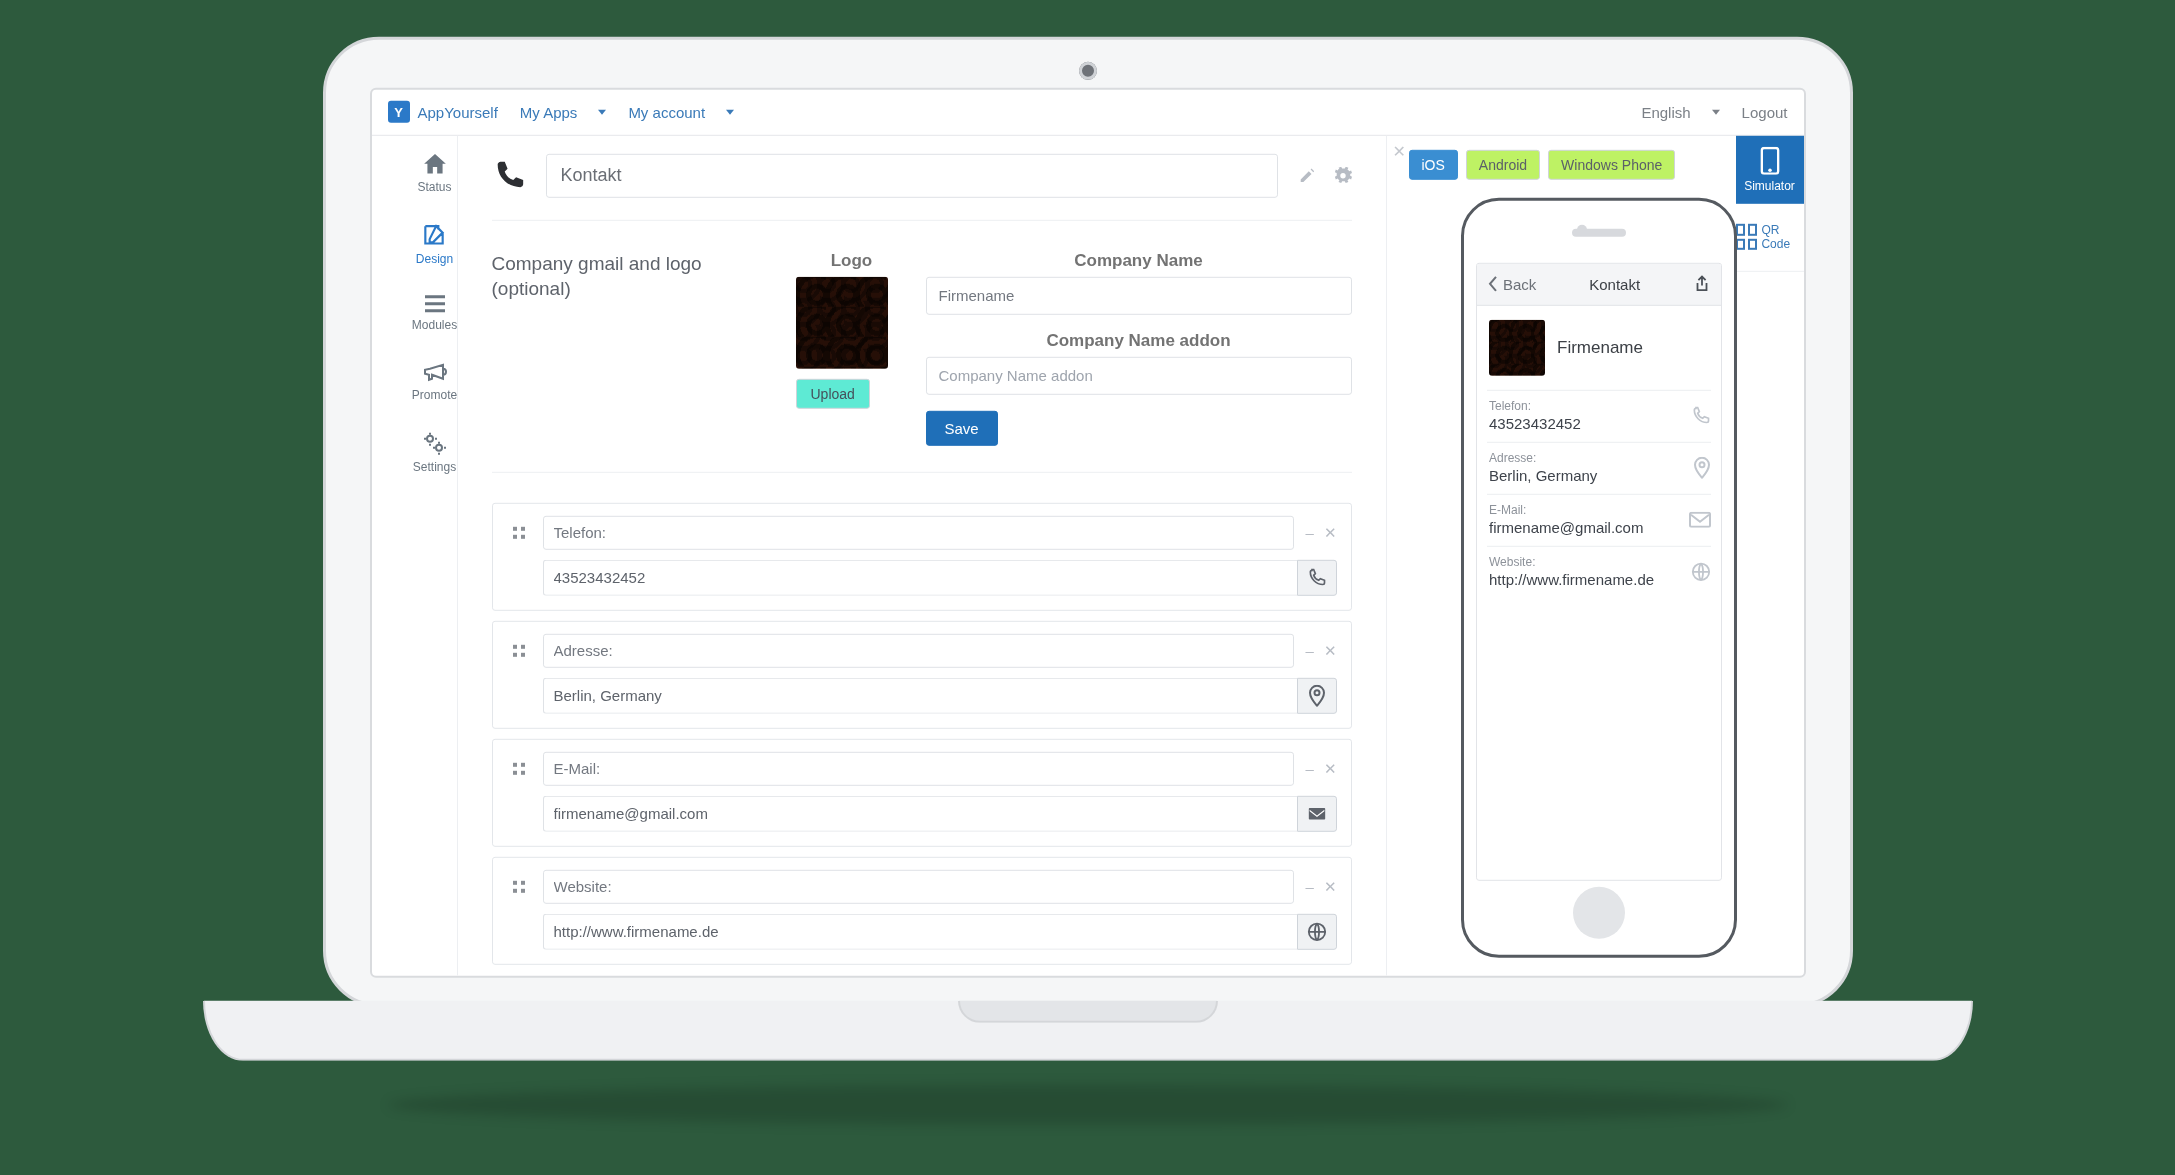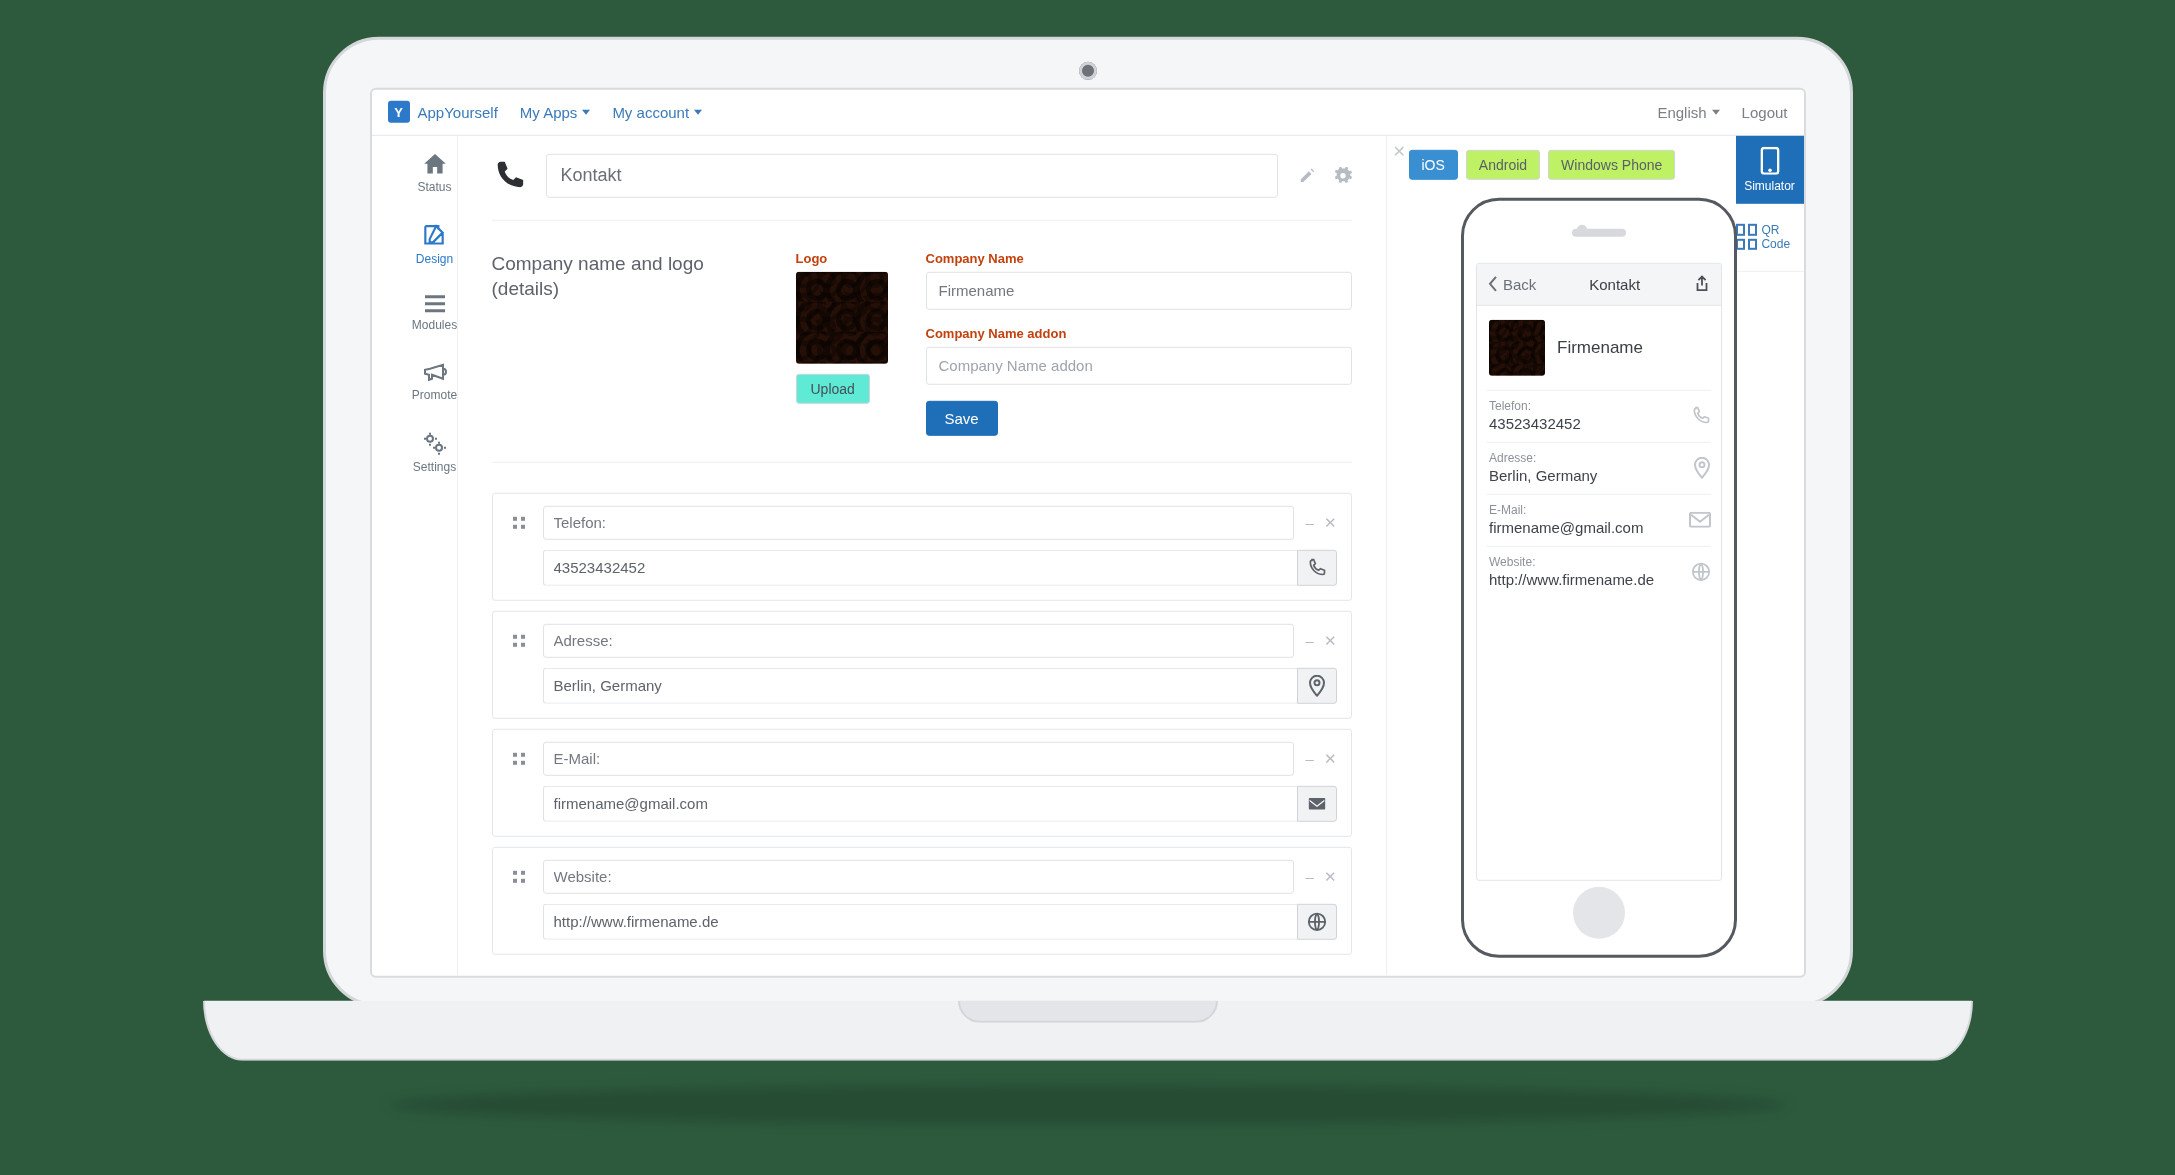--- a/index.html
+++ b/index.html
@@ -35,21 +35,21 @@
   }
   .shadow {
     position:absolute; left:50%; transform:translateX(-50%); bottom:-28px;
     width: 1400px; height: 40px; border-radius:50%; background: rgba(0,0,0,0.15); filter: blur(6px);
   }
 
   
   .navbar { height: 46px; border-bottom:1px solid #e5e7ea; display:flex; align-items:center; padding: 0 16px; gap: 22px; }
   .brand { display:flex; align-items:center; gap:8px; color:#3a7ab8; font-weight:500; }
   .brand-tile { width:22px; height:22px; background:#2b79c8; border-radius:3px; display:flex; align-items:center; justify-content:center; color:#fff; font-size:13px; font-weight:700;}
-  .nav-link { color:#3a7ab8; font-size:15px; display:flex; align-items:center; gap:5px; }
+  .nav-link { color:#3a7ab8; font-size:15px; display:flex; align-items:center; gap:21px; }
   .nav-link.muted { color:#7b8087; }
   .caret { width:0; height:0; border-left:4px solid transparent; border-right:4px solid transparent; border-top:5px solid currentColor; display:inline-block;}
   .nav-right { margin-left:auto; display:flex; align-items:center; gap:22px;}
 
   
   .body { display:flex; height: calc(100% - 46px);}
   .sidebar { width: 86px; border-right:1px solid #edeff2; display:flex; flex-direction:column; align-items:center; padding-top:16px; gap:28px;padding-left:41px;}
   .side-item { display:flex; flex-direction:column; align-items:center; gap:4px; color:#6b7680; font-size:12px; cursor:pointer;}
   .side-item.active { color:#2b79c8; }
   .side-item .icn { font-size:24px; }
@@ -58,21 +58,21 @@
   .module-head { display:flex; align-items:center; gap:20px; padding-bottom:22px; border-bottom:1px solid #edeff2;}
   .module-head .phone-icn { font-size:34px; color:#2d2f33;}
   .module-title-input { flex:1; height:44px; border:1px solid #dfe2e6; border-radius:3px; padding:0 14px; font-size:18px; color:#6a6e75;}
   .head-actions { display:flex; gap:18px; color:#b7bcc4; }
 
   .section { display:flex; gap: 44px; padding: 30px 0 26px 0; border-bottom:1px solid #edeff2;}
   .section:last-of-type { border-bottom:none; }
   .section-title { width: 260px; color:#5e636b; font-size:19px; line-height:1.35;}
   .section-body { flex:1; }
 
-  .field-label { font-size:13px; font-weight:700; color:#c2410c; margin-bottom:6px;}
+  .field-label { font-size:17px; font-weight:700; color:#737373; margin-bottom:6px;text-align:center;}
   .row { display:flex; gap:18px; }
   .logo-col { width:112px;}
   .logo-thumb { width:92px; height:92px; border-radius:3px; background:
     repeating-radial-gradient(circle at 30% 30%, #5a3826 0 5px, #3b2418 5px 9px),
     repeating-radial-gradient(circle at 70% 60%, #6b4630 0 6px, #3a2416 6px 11px);
     background-blend-mode: multiply; background-size: 24px 24px, 30px 30px;
   }
   .btn { display:inline-flex; align-items:center; justify-content:center; border:1px solid #cfd4da; background:#5eead4; color:#46505a; border-radius:3px; padding:6px 14px; font-size:14px; cursor:pointer;}
   .btn.primary { background:#1f6fb8; border-color:#1f6fb8; color:#fff; padding:8px 18px; font-size:15px;}
   .text-input { width:100%; height:38px; border:1px solid #dfe2e6; border-radius:3px; padding:0 12px; font-size:15px; color:#737880;}
@@ -220,21 +220,21 @@
                 </span>
               <span>
                   <svg width="18" height="18" viewBox="0 0 20 20">
                     <path fill="#b7bcc4" d="M10 7a3 3 0 100 6 3 3 0 000-6zm8 3l2 1-1 3-2-1a8 8 0 01-2 2l1 2-3 1-1-2h-3l-1 2-3-1 1-2a8 8 0 01-2-2l-2 1-1-3 2-1v-3l-2-1 1-3 2 1a8 8 0 012-2L5 1l3-1 1 2h3l1-2 3 1-1 2a8 8 0 012 2l2-1 1 3-2 1z"></path>
                   </svg>
                 </span>
             </div>
           </div>
 
           <div class="section">
-            <div class="section-title">Company name and logo (details)</div>
+            <div class="section-title">Company gmail and logo (optional)</div>
             <div class="section-body">
               <div class="row">
                 <div class="logo-col">
                   <div class="field-label">Logo</div>
                   <div class="logo-thumb"></div>
                   <button class="btn" style="margin-top:10px">Upload</button>
                 </div>
                 <div class="form-col">
                   <div>
                     <div class="field-label">Company Name</div>

